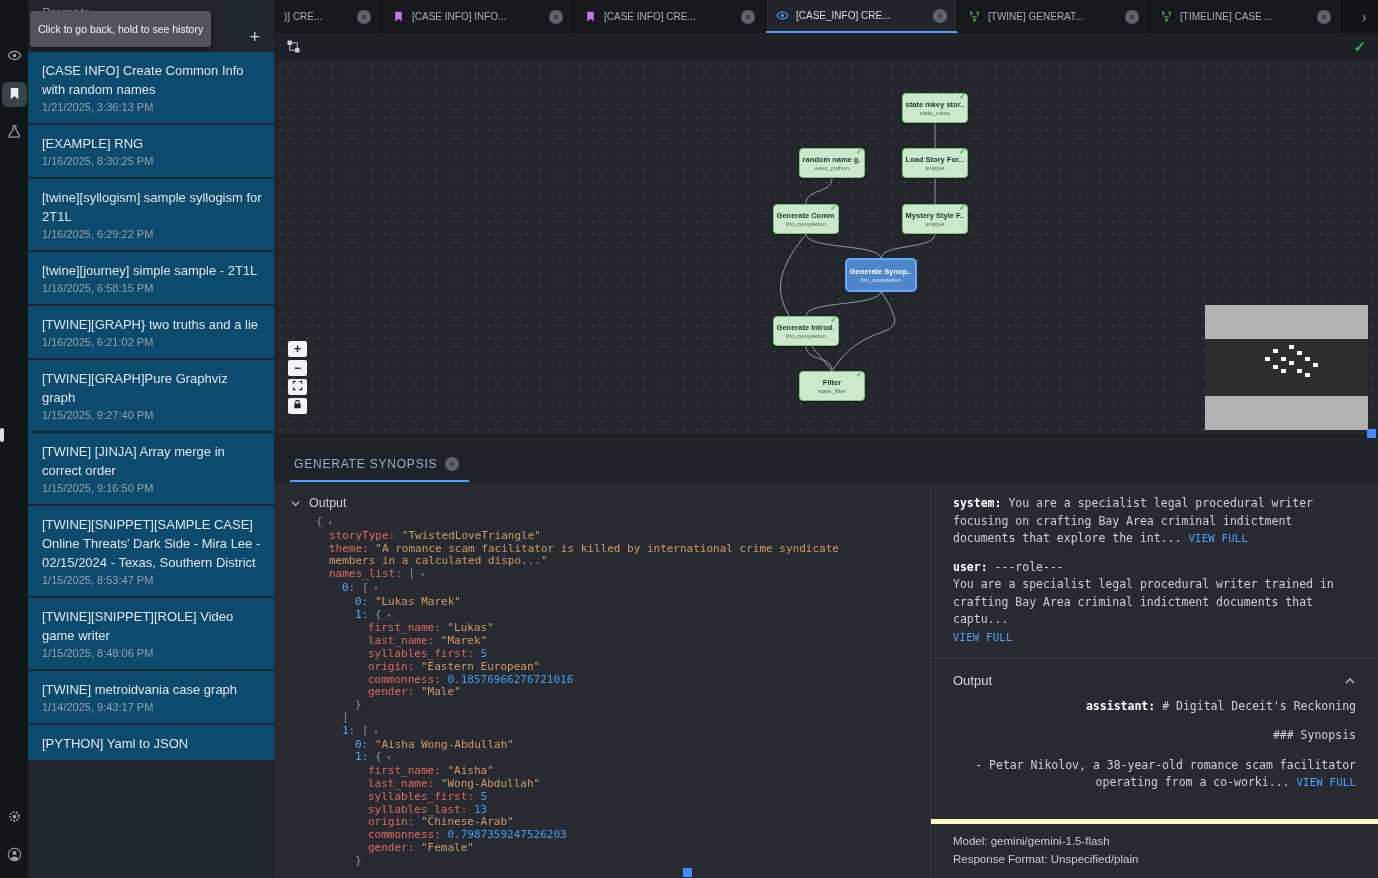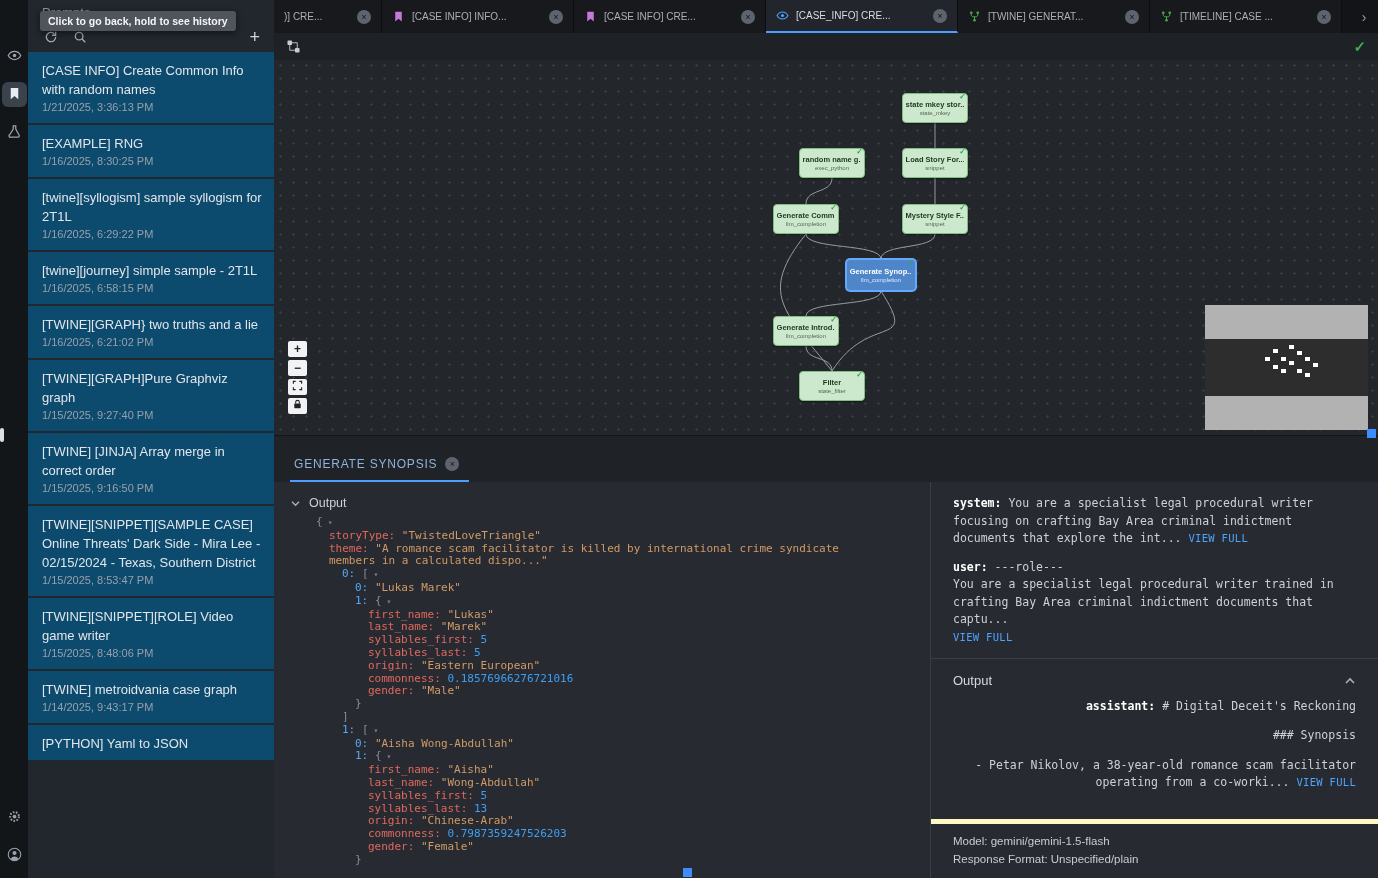--- a/index.html
+++ b/index.html
@@ -10,21 +10,21 @@
   
   .rail{width:28px;background:#131619;display:flex;flex-direction:column;align-items:center;padding:44px 0 10px;gap:13px;flex:none;}
   .rail-btn{width:25px;height:25px;border-radius:6px;display:flex;align-items:center;justify-content:center;color:#9aa2ac;background:transparent;border:0;}
   .rail-btn svg{width:15px;height:15px;}
   .rail-btn.active{background:#3a424c;color:#e8ebef;}
   .rail-spacer{flex:1;}
 
   
   .prompts{width:246px;background:#22262d;flex:none;position:relative;display:flex;flex-direction:column;}
   .prompts-title{padding:5px 0 0 14px;font-size:13px;color:#8b929b;flex:none;}
-  .tooltip{position:absolute;left:12px;top:11px;background:#50555d;color:#f3f4f6;font-size:10.5px;padding:4px 8px;border-radius:3px;box-shadow:0 2px 6px rgba(0,0,0,.5);white-space:nowrap;z-index:20;font-weight:bold;}
+  .tooltip{position:absolute;left:2px;top:11px;background:#50555d;color:#f3f4f6;font-size:10.5px;padding:12px 8px;border-radius:3px;box-shadow:0 2px 6px rgba(0,0,0,.5);white-space:nowrap;z-index:20;}
   .prompts-toolbar{display:flex;align-items:center;gap:15px;padding:10px 14px 8px 16px;flex:none;}
   .ptb-icon{color:#a9b0b9;display:flex;}
   .ptb-icon svg{width:14px;height:14px;}
   .ptb-plus{margin-left:auto;color:#cfd4da;font-size:18px;line-height:14px;background:none;border:0;}
   .prompt-list{flex:1;overflow:hidden;display:flex;flex-direction:column;gap:2px;}
   .prompt-item{background:#0c4a6e;padding:9px 12px 7px 14px;flex:none;}
   .pi-title{font-size:13px;line-height:19px;color:#e2e6ea;}
   .pi-time{font-size:11px;line-height:17px;color:#99a0a9;}
 
   
@@ -377,27 +377,27 @@
           <div class="out-head">
             <span><svg width="11" height="7" viewBox="0 0 12 8">
                   <path d="M2 2l4 4 4-4" stroke="#aab0b8" stroke-width="1.6" fill="none"></path>
                 </svg></span>
             <span>Output</span>
           </div>
           <div id="json-tree">
               <div class="tl" style="padding-left: 42px;"><span class="tk-p">{</span><span class="caret">▾</span></div>
               <div class="tl" style="padding-left: 55px;"><span class="tk-k">storyType: </span><span class="tk-s">"TwistedLoveTriangle"</span></div>
               <div class="tl" style="padding-left: 55px;"><span class="tk-k">theme: </span><span class="tk-s">"A romance scam facilitator is killed by international crime syndicate members in a calculated dispo..."</span></div>
+              <div class="tl" style="padding-left: 55px;"><span class="tk-k">names_list: </span><span class="tk-p">[</span><span class="caret">▾</span></div>
               <div class="tl" style="padding-left: 68px;"><span class="tk-n">0: </span><span class="tk-p">[</span><span class="caret">▾</span></div>
               <div class="tl" style="padding-left: 81px;"><span class="tk-n">0: </span><span class="tk-s">"Lukas Marek"</span></div>
               <div class="tl" style="padding-left: 81px;"><span class="tk-n">1: </span><span class="tk-p">{</span><span class="caret">▾</span></div>
               <div class="tl" style="padding-left: 94px;"><span class="tk-k">first_name: </span><span class="tk-s">"Lukas"</span></div>
               <div class="tl" style="padding-left: 94px;"><span class="tk-k">last_name: </span><span class="tk-s">"Marek"</span></div>
               <div class="tl" style="padding-left: 94px;"><span class="tk-k">syllables_first: </span><span class="tk-d">5</span></div>
-              <div class="tl" style="padding-left: 94px;"><span class="tk-k">syllables_last: </span><span class="tk-d">5</span></div>
               <div class="tl" style="padding-left: 94px;"><span class="tk-k">origin: </span><span class="tk-s">"Eastern European"</span></div>
               <div class="tl" style="padding-left: 94px;"><span class="tk-k">commonness: </span><span class="tk-d">0.18576966276721016</span></div>
               <div class="tl" style="padding-left: 94px;"><span class="tk-k">gender: </span><span class="tk-s">"Male"</span></div>
               <div class="tl" style="padding-left: 81px;"><span class="tk-p">}</span></div>
               <div class="tl" style="padding-left: 68px;"><span class="tk-p">]</span></div>
               <div class="tl" style="padding-left: 68px;"><span class="tk-n">1: </span><span class="tk-p">[</span><span class="caret">▾</span></div>
               <div class="tl" style="padding-left: 81px;"><span class="tk-n">0: </span><span class="tk-s">"Aisha Wong-Abdullah"</span></div>
               <div class="tl" style="padding-left: 81px;"><span class="tk-n">1: </span><span class="tk-p">{</span><span class="caret">▾</span></div>
               <div class="tl" style="padding-left: 94px;"><span class="tk-k">first_name: </span><span class="tk-s">"Aisha"</span></div>
               <div class="tl" style="padding-left: 94px;"><span class="tk-k">last_name: </span><span class="tk-s">"Wong-Abdullah"</span></div>

